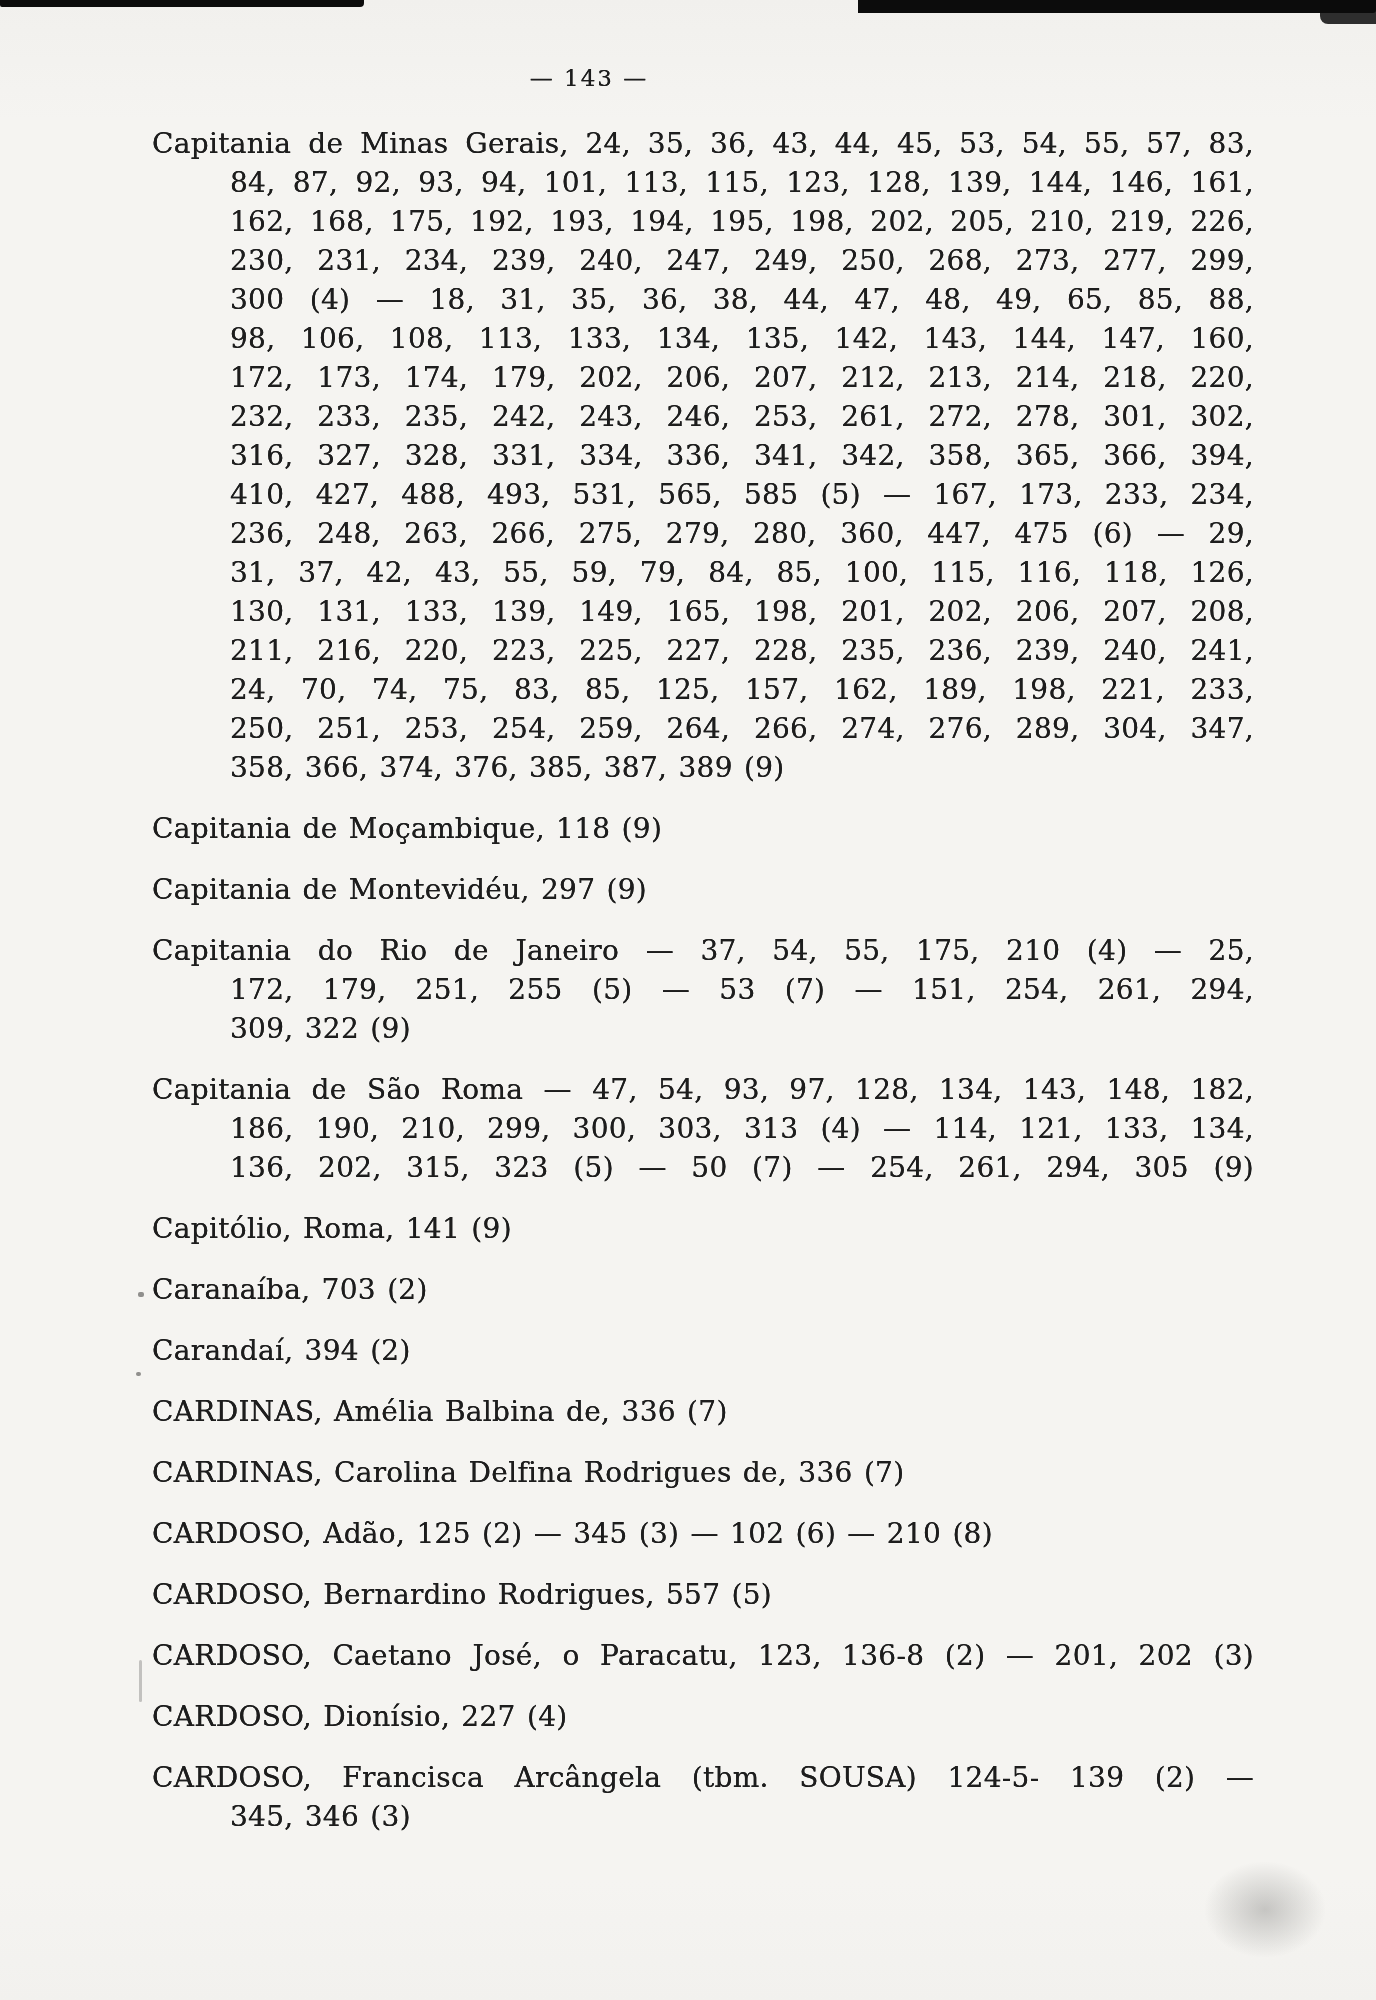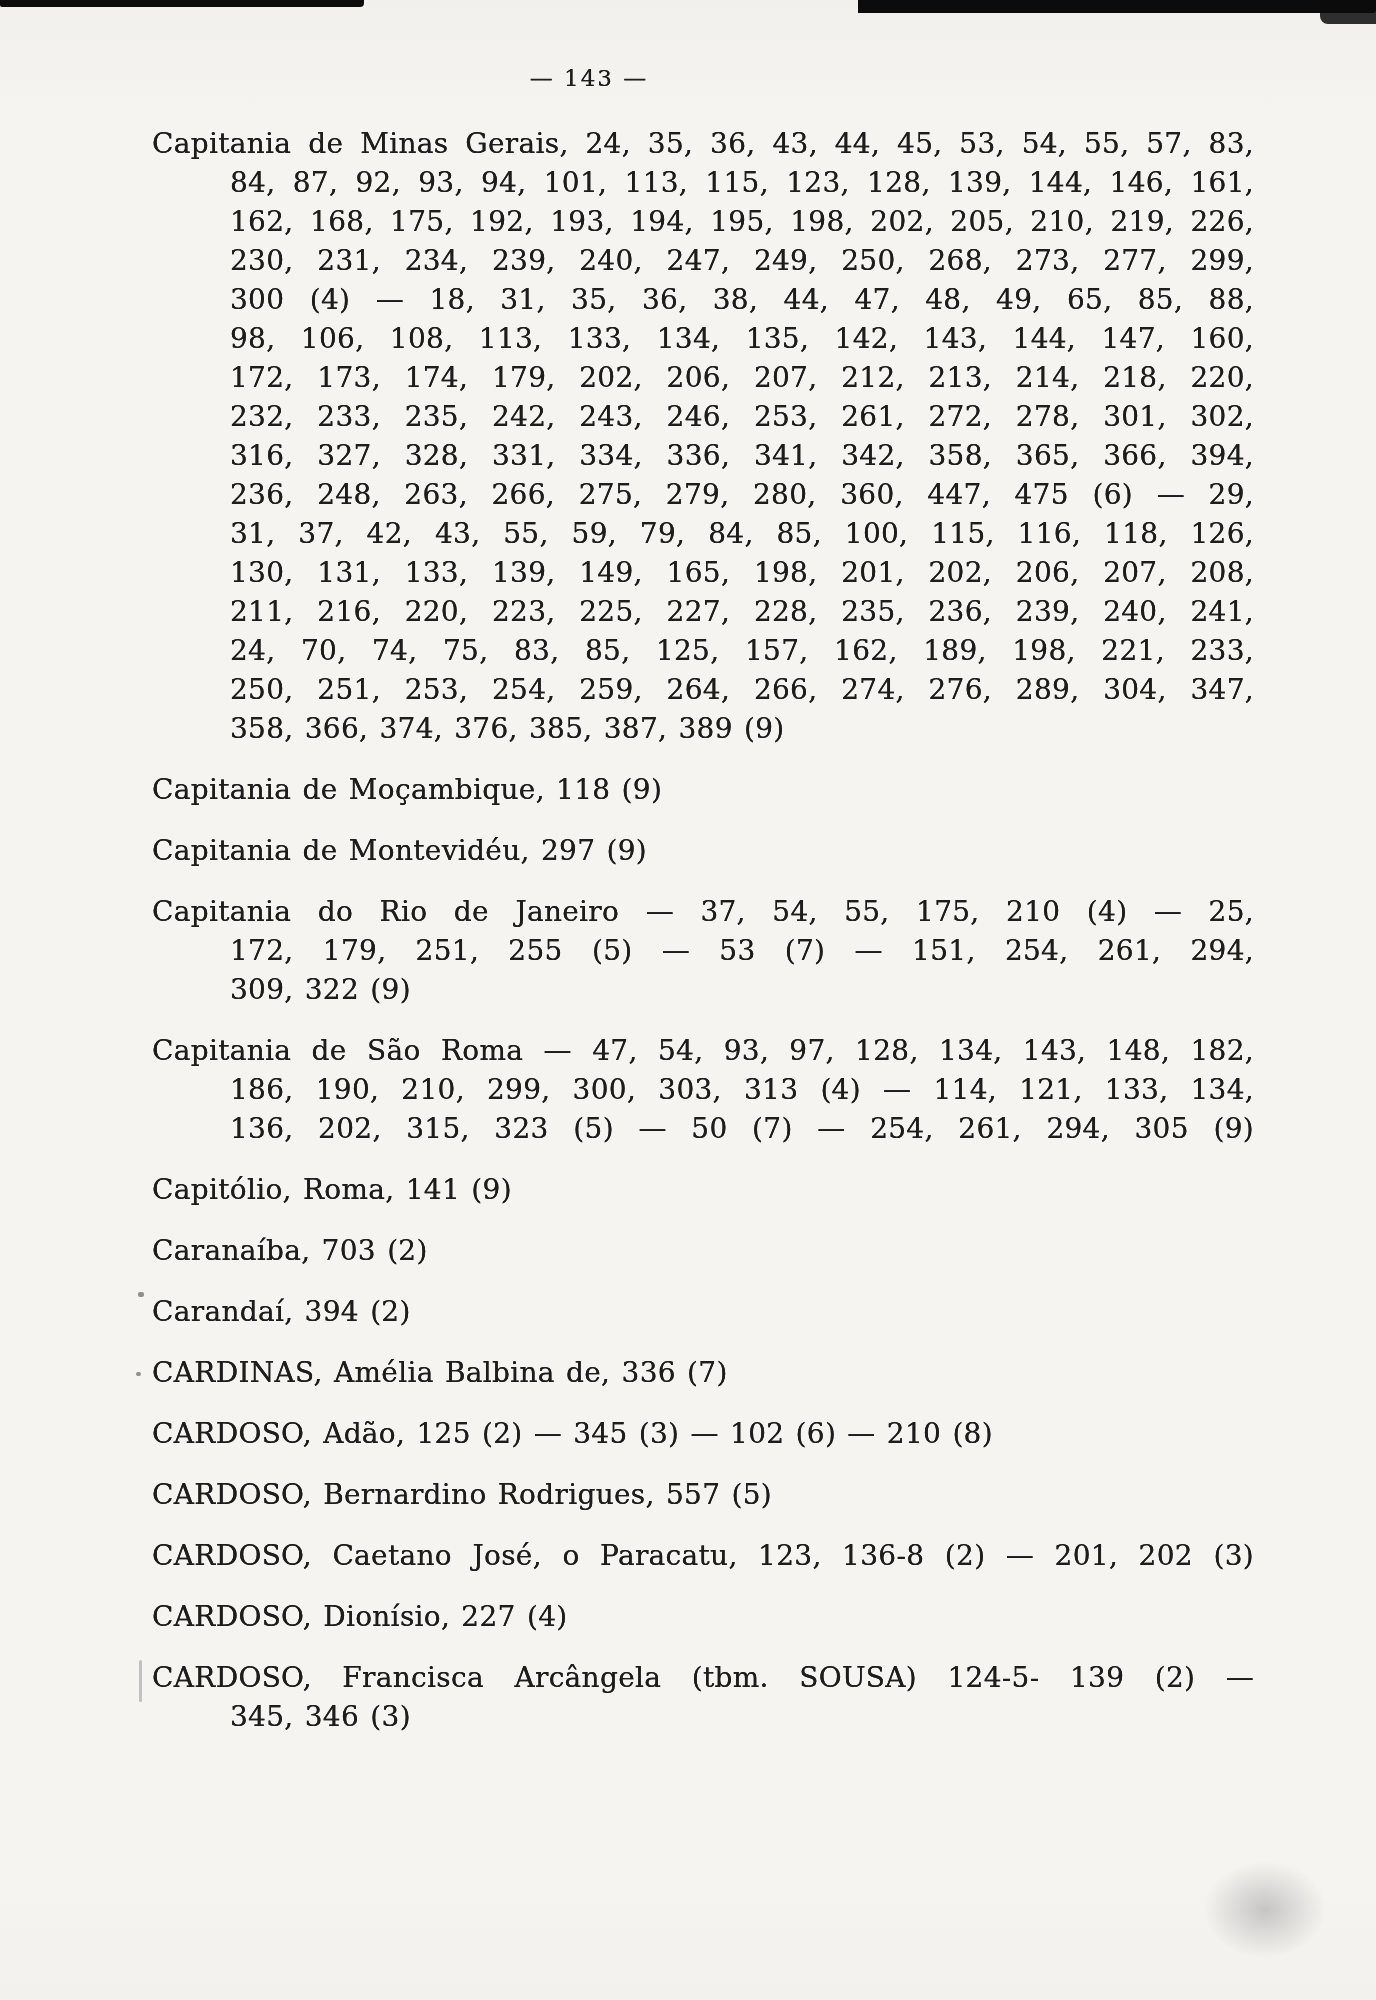--- a/index.html
+++ b/index.html
@@ -87,20 +87,21 @@
       <p class="entry">
         <span class="line">Capitania de Minas Gerais, 24, 35, 36, 43, 44, 45, 53, 54, 55, 57, 83,</span>
         <span class="line cont">84, 87, 92, 93, 94, 101, 113, 115, 123, 128, 139, 144, 146, 161,</span>
         <span class="line cont">162, 168, 175, 192, 193, 194, 195, 198, 202, 205, 210, 219, 226,</span>
         <span class="line cont">230, 231, 234, 239, 240, 247, 249, 250, 268, 273, 277, 299,</span>
         <span class="line cont">300 (4) — 18, 31, 35, 36, 38, 44, 47, 48, 49, 65, 85, 88,</span>
         <span class="line cont">98, 106, 108, 113, 133, 134, 135, 142, 143, 144, 147, 160,</span>
         <span class="line cont">172, 173, 174, 179, 202, 206, 207, 212, 213, 214, 218, 220,</span>
         <span class="line cont">232, 233, 235, 242, 243, 246, 253, 261, 272, 278, 301, 302,</span>
         <span class="line cont">316, 327, 328, 331, 334, 336, 341, 342, 358, 365, 366, 394,</span>
+        <span class="line cont">410, 427, 488, 493, 531, 565, 585 (5) — 167, 173, 233, 234,</span>
         <span class="line cont">236, 248, 263, 266, 275, 279, 280, 360, 447, 475 (6) — 29,</span>
         <span class="line cont">31, 37, 42, 43, 55, 59, 79, 84, 85, 100, 115, 116, 118, 126,</span>
         <span class="line cont">130, 131, 133, 139, 149, 165, 198, 201, 202, 206, 207, 208,</span>
         <span class="line cont">211, 216, 220, 223, 225, 227, 228, 235, 236, 239, 240, 241,</span>
         <span class="line cont">24, 70, 74, 75, 83, 85, 125, 157, 162, 189, 198, 221, 233,</span>
         <span class="line cont">250, 251, 253, 254, 259, 264, 266, 274, 276, 289, 304, 347,</span>
         <span class="line cont last">358, 366, 374, 376, 385, 387, 389 (9)</span>
       </p>
       <p class="entry">
         <span class="line last">Capitania de Moçambique, 118 (9)</span>
@@ -124,20 +125,23 @@
       <p class="entry">
         <span class="line last">Caranaíba, 703 (2)</span>
       </p>
       <p class="entry">
         <span class="line last">Carandaí, 394 (2)</span>
       </p>
       <p class="entry">
         <span class="line last">CARDINAS, Amélia Balbina de, 336 (7)</span>
       </p>
       <p class="entry">
+        <span class="line last">CARDINAS, Carolina Delfina Rodrigues de, 336 (7)</span>
+      </p>
+      <p class="entry">
         <span class="line last">CARDOSO, Adão, 125 (2) — 345 (3) — 102 (6) — 210 (8)</span>
       </p>
       <p class="entry">
         <span class="line last">CARDOSO, Bernardino Rodrigues, 557 (5)</span>
       </p>
       <p class="entry">
         <span class="line">CARDOSO, Caetano José, o Paracatu, 123, 136-8 (2) — 201, 202 (3)</span>
       </p>
       <p class="entry">
         <span class="line last">CARDOSO, Dionísio, 227 (4)</span>

